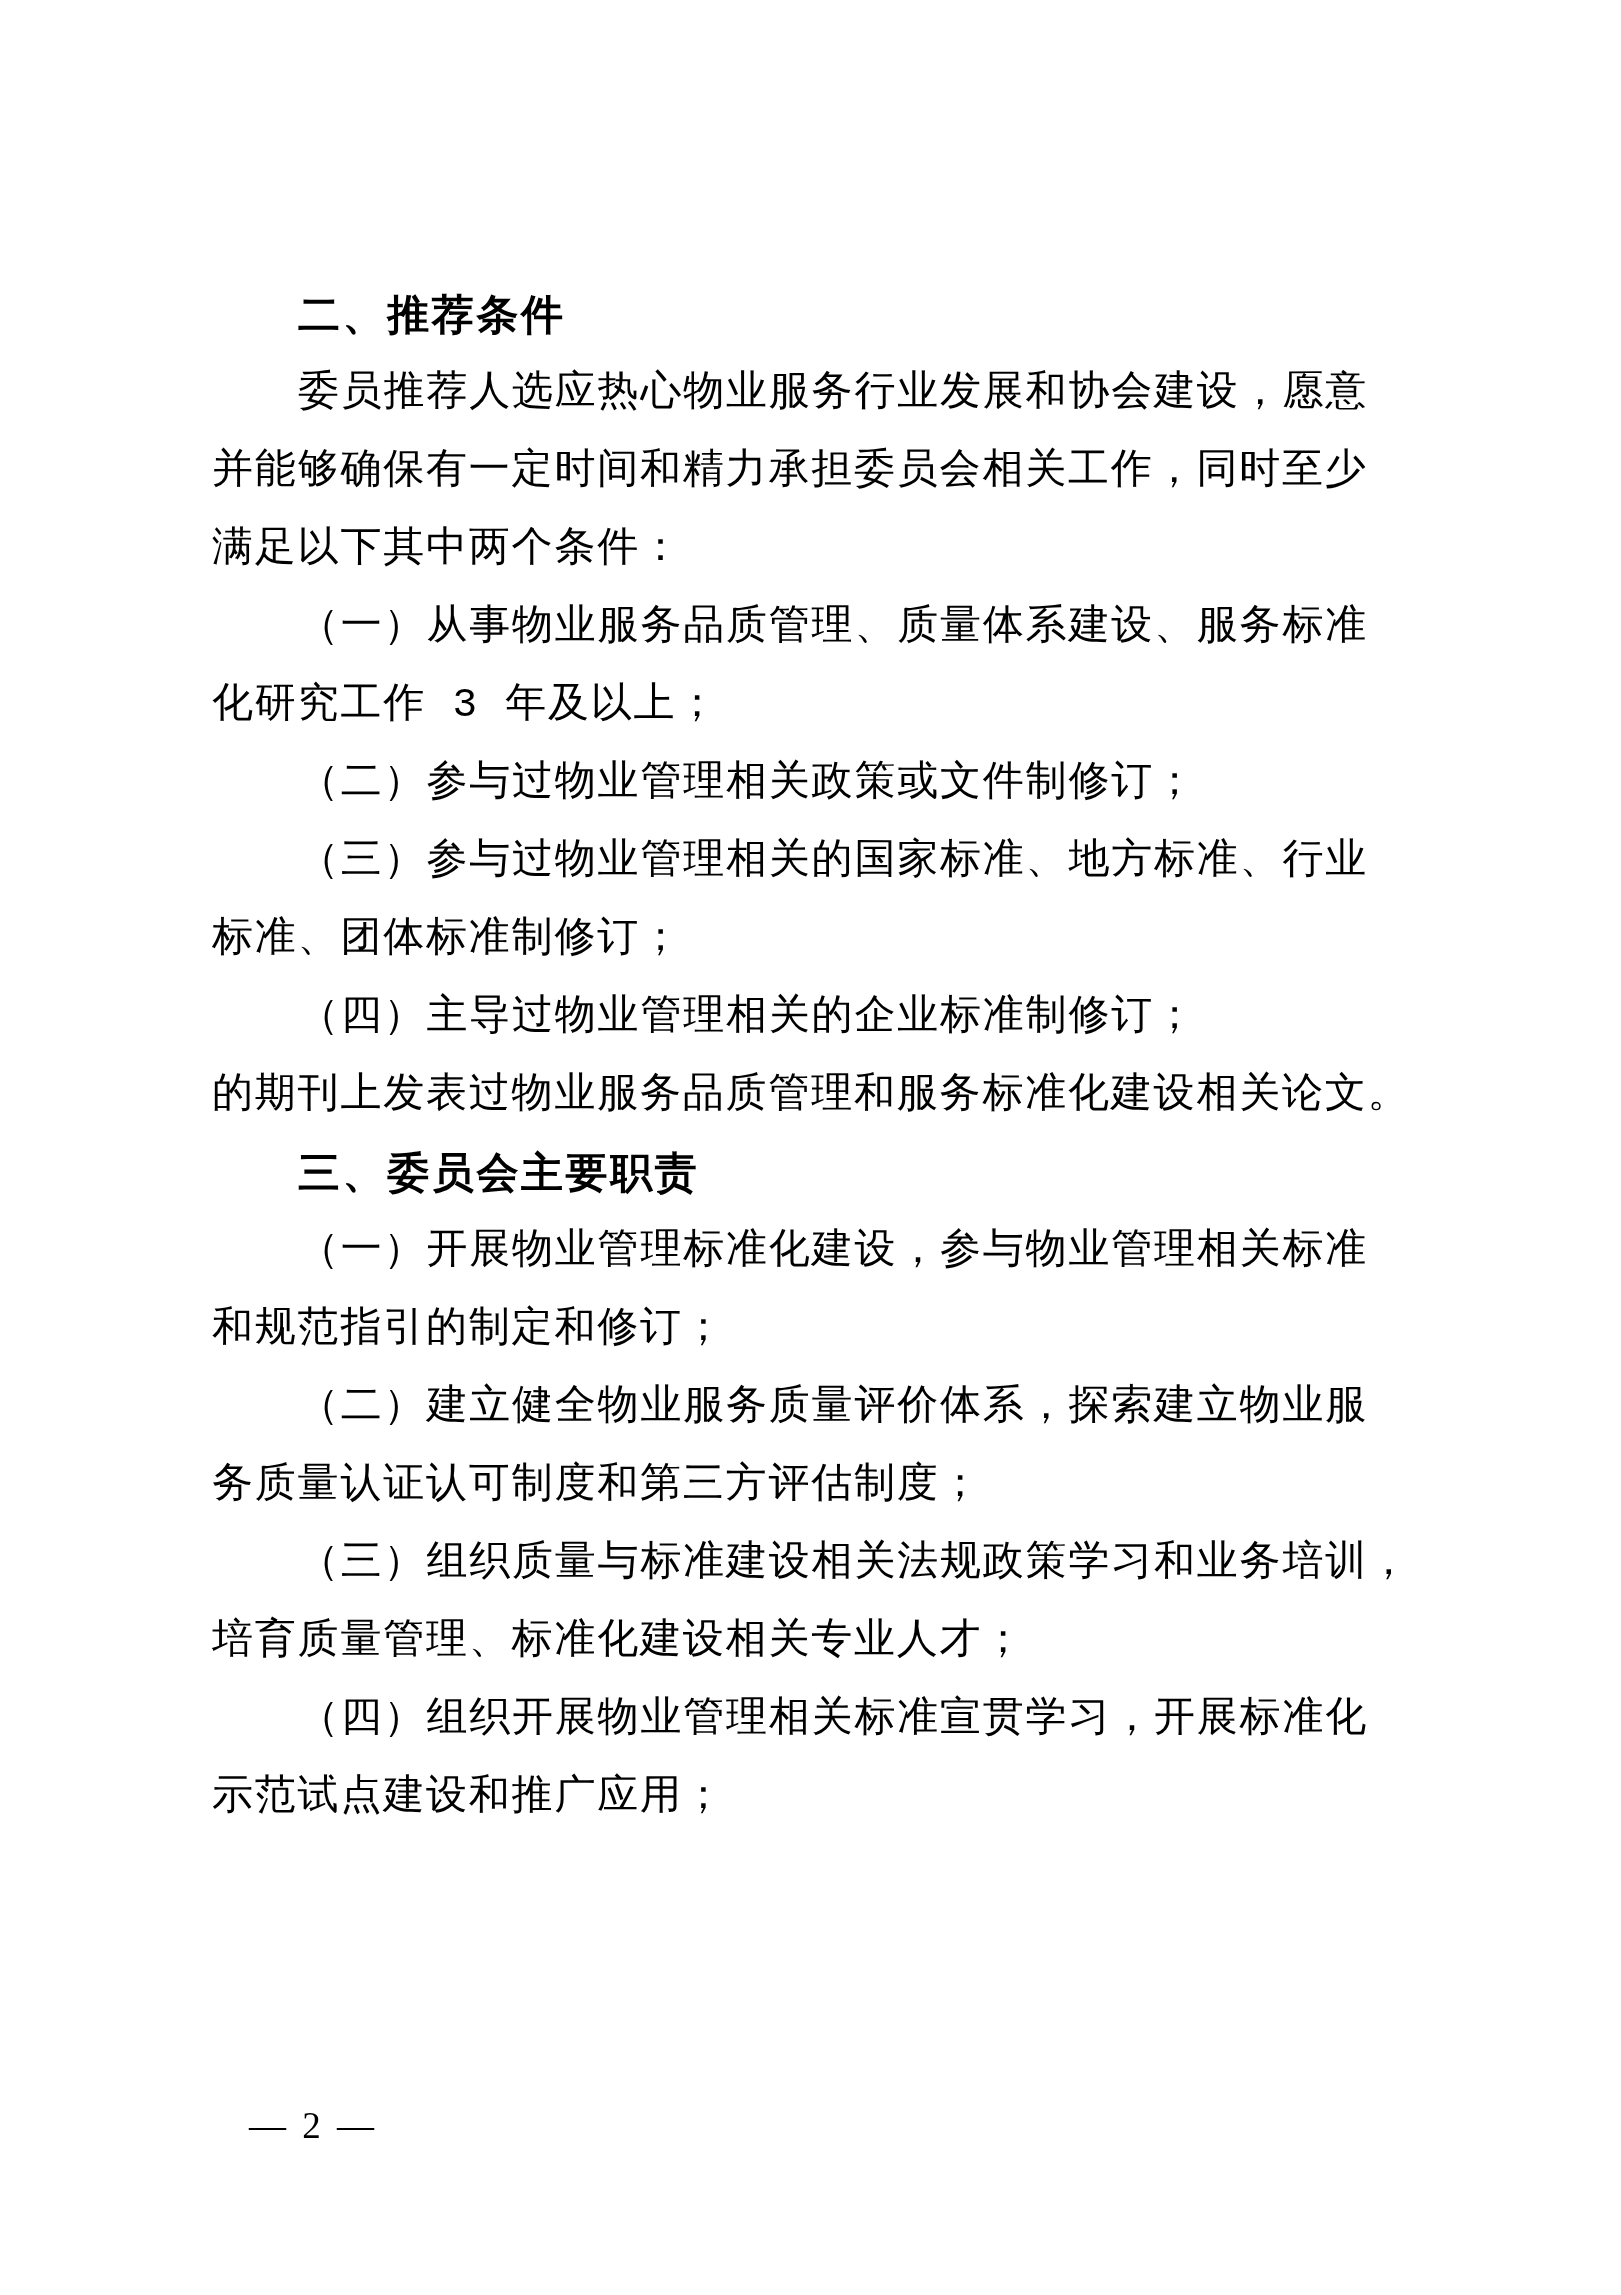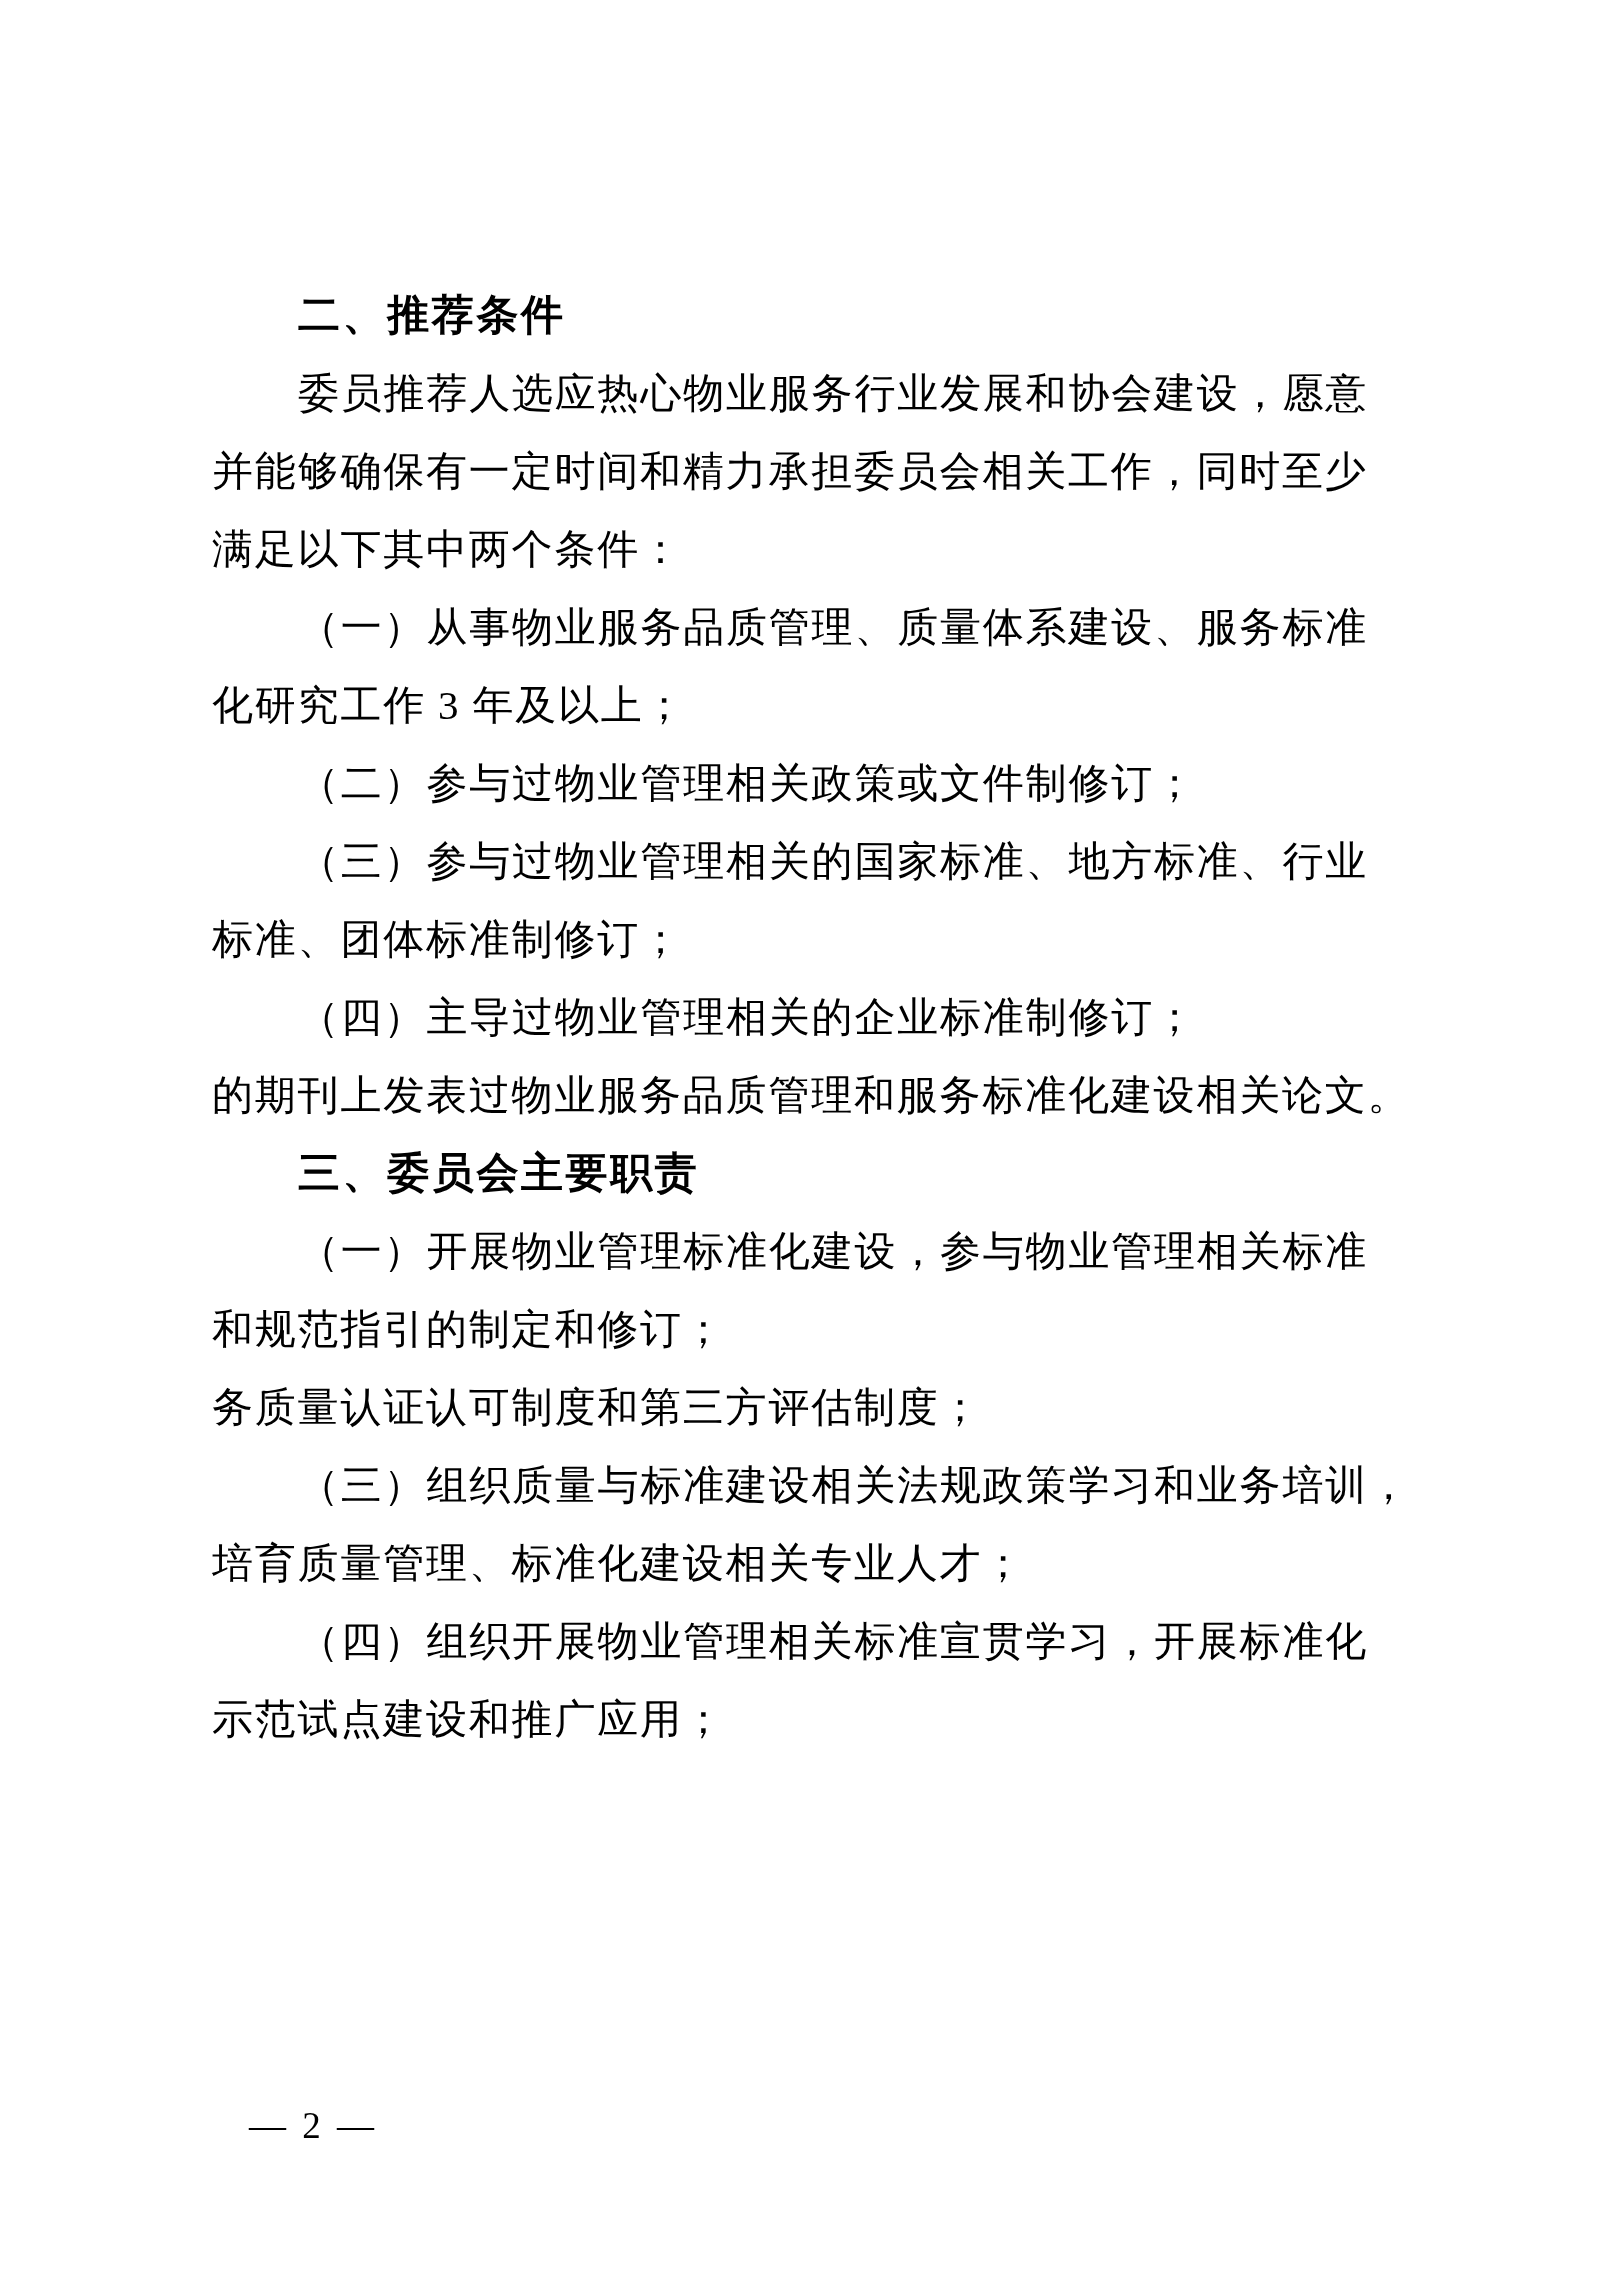--- a/index.html
+++ b/index.html
@@ -23,20 +23,21 @@
     top: 276px;
     width: 1288px;
   }
   .doc-line {
     height: 78px;
     line-height: 78px;
     font-size: 41px;
     letter-spacing: 1.8px;
     white-space: nowrap;
     color: #000000;
+    font-family: Liberation Mono, monospace;
   }
   .doc-line.indent {
     padding-left: 86px;
   }
   .doc-line.heading {
     font-family: "Liberation Sans", sans-serif;
     font-weight: bold;
     font-size: 42px;
     letter-spacing: 2.6px;
   }
@@ -65,20 +66,21 @@
       <div class="doc-line body indent">（一）从事物业服务品质管理、质量体系建设、服务标准</div>
       <div class="doc-line body">化研究工作 3 年及以上；</div>
       <div class="doc-line body indent">（二）参与过物业管理相关政策或文件制修订；</div>
       <div class="doc-line body indent">（三）参与过物业管理相关的国家标准、地方标准、行业</div>
       <div class="doc-line body">标准、团体标准制修订；</div>
       <div class="doc-line body indent">（四）主导过物业管理相关的企业标准制修订；</div>
       <div class="doc-line body">的期刊上发表过物业服务品质管理和服务标准化建设相关论文。</div>
       <div class="doc-line heading indent">三、委员会主要职责</div>
       <div class="doc-line body indent">（一）开展物业管理标准化建设，参与物业管理相关标准</div>
       <div class="doc-line body">和规范指引的制定和修订；</div>
+      <div class="doc-line body indent">（二）建立健全物业服务质量评价体系，探索建立物业服</div>
       <div class="doc-line body">务质量认证认可制度和第三方评估制度；</div>
       <div class="doc-line body indent">（三）组织质量与标准建设相关法规政策学习和业务培训，</div>
       <div class="doc-line body">培育质量管理、标准化建设相关专业人才；</div>
       <div class="doc-line body indent">（四）组织开展物业管理相关标准宣贯学习，开展标准化</div>
       <div class="doc-line body">示范试点建设和推广应用；</div>
     </div>
   <div id="footer">— 2 —</div>
 </div>
 
 

